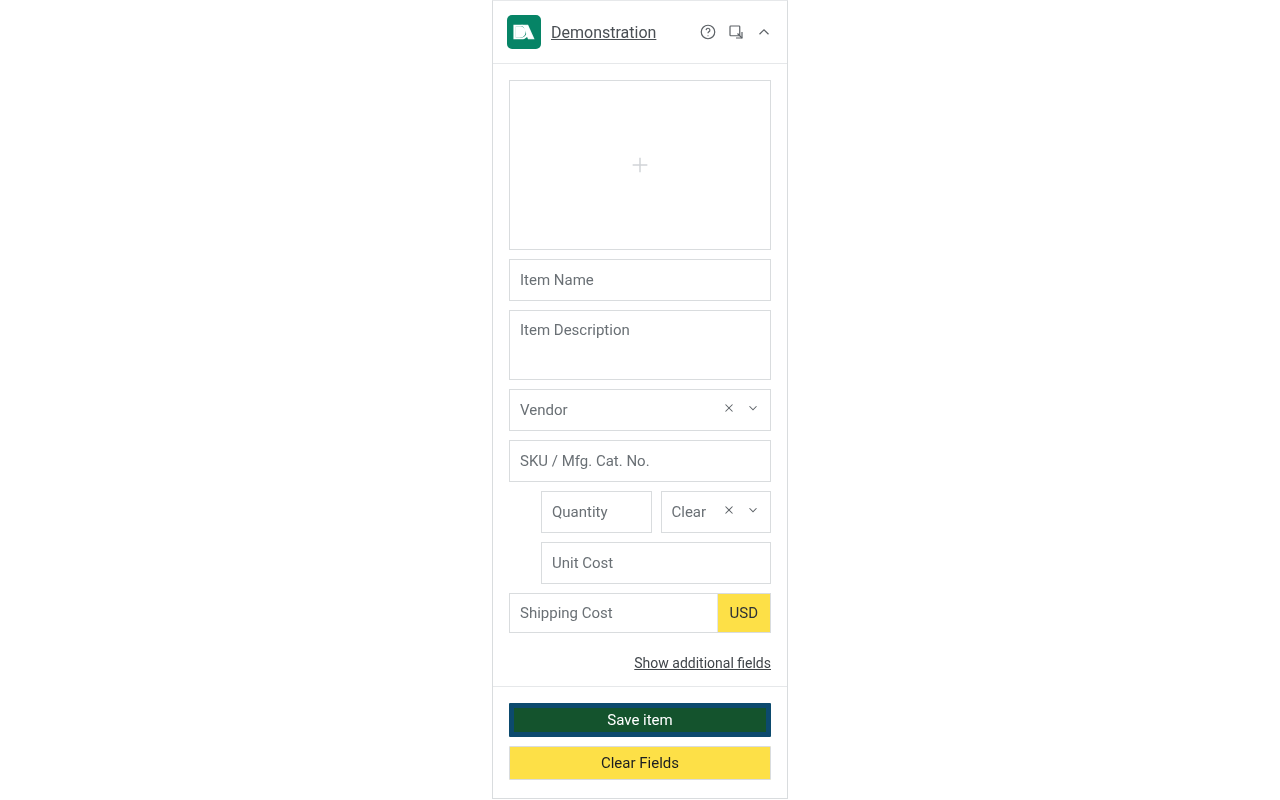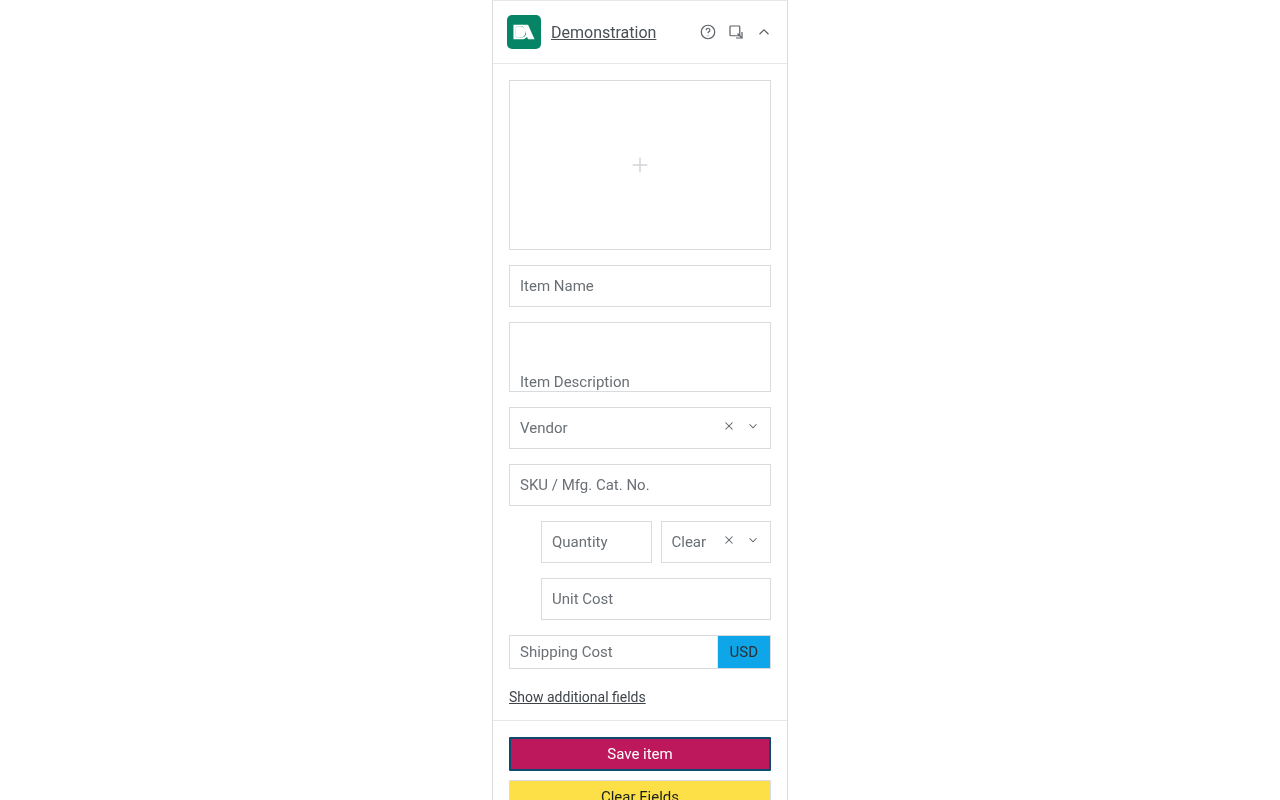--- a/index.html
+++ b/index.html
@@ -62,21 +62,21 @@
     cursor: pointer;
     display: flex; align-items: center; justify-content: center;
   }
   .hdr-icon svg { width: 18px; height: 18px; stroke: currentColor; fill: none; stroke-width: 1.6; }
 
   
   .body {
     padding: 16px 16px 10px 16px;
     display: flex;
     flex-direction: column;
-    gap: 15px;
+    gap: 9px;
   }
   .dropzone {
     height: 170px;
     border: 1px solid #d9dcde;
     display: flex; align-items: center; justify-content: center;
     cursor: pointer;
     color: #cfd3d6;
   }
   .dropzone svg { width: 22px; height: 22px; stroke: currentColor; }
 
@@ -85,62 +85,62 @@
     background: #fff;
     display: flex;
     align-items: center;
     padding: 0 10px;
     height: 42px;
     color: #6a7075;
   }
   .field .ph { flex: 1 1 auto; color: #6a7075; font-size: 15px; }
   .field.textarea {
     height: 70px;
-    align-items: flex-end;
+    align-items: flex-start;
     padding-top: 10px;
   }
   .field-icons {
     display: flex; align-items: center; gap: 10px;
     flex: 0 0 auto;
     color: #5c6166;
   }
   .field-icons svg { width: 14px; height: 14px; stroke: currentColor; fill: none; stroke-width: 1.8; }
 
   .row2 {
     display: flex;
     gap: 9px;
     margin-left: 32px;
   }
   .row2 > .field { flex: 1 1 0; min-width: 0; }
   .ph.clip { white-space: nowrap; overflow: hidden; text-overflow: ellipsis; }
 
   .ship-row {
     display: flex;
     border: 1px solid #d9dcde;
-    height: 34px;
+    height: 40px;
   }
   .ship-row .ship-ph {
     flex: 1 1 auto;
     padding: 0 10px;
     display: flex; align-items: center;
     color: #6a7075;
   }
   .ship-row .cur {
     flex: 0 0 auto;
-    background: #0ea5e9;
+    background: #fde047;
     border-left: 1px solid #e3e5e7;
     padding: 0 12px;
     display: flex; align-items: center;
     color: #2d3136;
     font-size: 15px;
   }
 
   .show-more {
-    text-align: left;
-    margin-top: 4px;
+    text-align: right;
+    margin-top: 12px;
     margin-bottom: 4px;
   }
   .show-more span {
     text-decoration: underline;
     color: #3f4449;
     font-size: 14px;
     cursor: pointer;
   }
 
   
@@ -152,23 +152,23 @@
     gap: 9px;
   }
   .btn {
     height: 34px;
     display: flex; align-items: center; justify-content: center;
     font-size: 15px;
     cursor: pointer;
     border-radius: 1px;
   }
   .btn-primary {
-    background: #be185d;
+    background: #14532d;
     color: #fff;
-    border: 2px solid #0c4a6e;
+    border: 5px solid #0c4a6e;
   }
   .btn-secondary {
     background: #fde047;
     color: #1b1e21;
     border: 1px solid #d9dcde;
   }
 </style>
 </head>
 <body>
 

